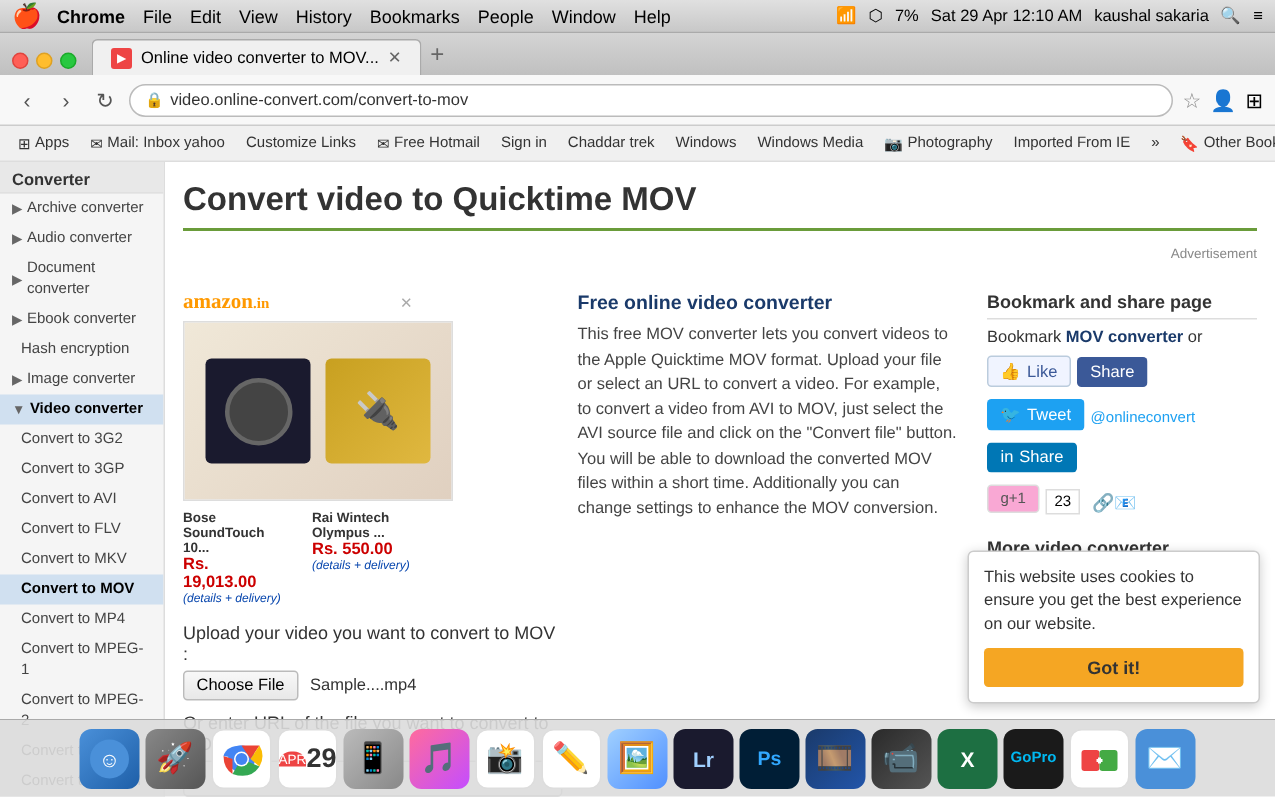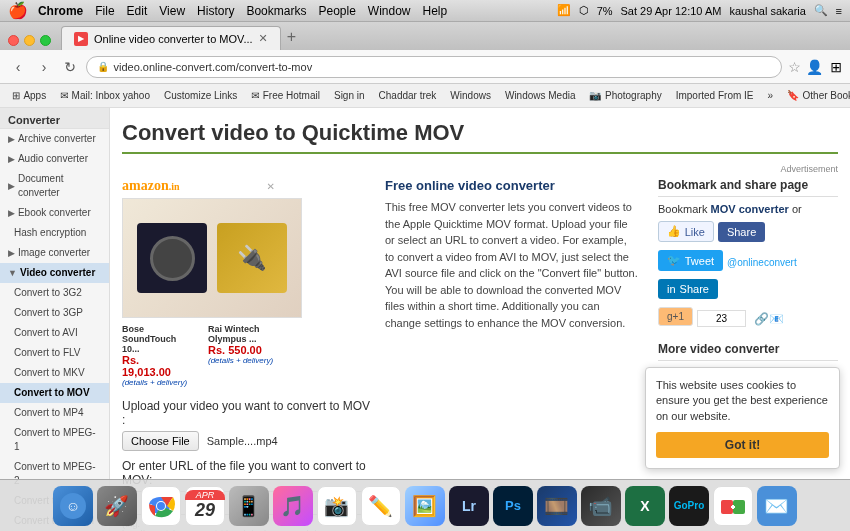--- a/index.html
+++ b/index.html
@@ -263,21 +263,21 @@
       font-size: 11px;
       border-radius: 3px;
       cursor: pointer;
       margin-bottom: 4px;
       border: 1px solid transparent;
     }
     .fb-btn { background: #3b5998; color: white; }
     .fb-like { background: #f0f4ff; border: 1px solid #bcd; color: #3b5998; }
     .tw-btn { background: #1da1f2; color: white; }
     .li-btn { background: #0077b5; color: white; }
-    .gplus-btn { background: #fdba74; border: 1px solid #ddd; color: #555; font-size: 10px; }
+    .gplus-btn { background: #f9a8d4; border: 1px solid #ddd; color: #555; font-size: 10px; }
 
     .social-row { display: flex; gap: 4px; align-items: center; margin-bottom: 4px; }
 
     .more-converters { margin-top: 10px; }
     .more-title { font-size: 12px; font-weight: bold; color: #333; margin-bottom: 6px; border-bottom: 1px solid #ddd; padding-bottom: 4px; }
     .more-list { list-style: none; counter-reset: item; }
     .more-list li { counter-increment: item; font-size: 11px; color: #0645ad; margin-bottom: 3px; cursor: pointer; }
     .more-list li:before { content: counter(item) ". "; color: #333; }
 
     
@@ -495,21 +495,21 @@
       <div class="sidebar-item">Convert to MPEG-2</div>
       <div class="sidebar-item">Convert to OGG</div>
       <div class="sidebar-item">Convert to WEBM</div>
 
     </div>
 
     <div class="page-content">
       <h1 class="page-title">Convert video to Quicktime MOV</h1>
 
 
-      <div style="font-size:9px;color:#888;text-align:right;margin-bottom:4px;">Advertisement</div>
+      <div style="font-size:9px;color:#888;text-align:right;margin-bottom:20px;">Advertisement</div>
 
       <div class="two-col">
 
         <div style="flex:1;">
 
           <div class="ad-block">
             <div class="ad-header">
               <span style="font-size:14px;font-weight:bold;color:#f90;font-family:serif;">amazon<span style="color:#f90;font-size:10px;">.in</span></span>
               <span style="color:#aaa;cursor:pointer;">✕</span>
             </div>
@@ -578,21 +578,21 @@
               <span style="font-size:10px;color:#1da1f2;">@onlineconvert</span>
             </div>
             <div class="social-row">
               <button class="social-btn li-btn">
                 <span>in</span>
                 <span>Share</span>
               </button>
             </div>
             <div class="social-row">
               <button class="social-btn gplus-btn">g+1</button>
-              <span style="font-size:10px;border:1px solid #ddd;padding:2px 18px;text-align:right;">23</span>
+              <span style="font-size:10px;border:1px solid #ddd;padding:2px 5px;text-align:right;">23</span>
               <span style="font-size:12px;margin-left:4px;">🔗📧</span>
             </div>
           </div>
 
           <div class="more-converters">
             <div class="more-title">More video converter</div>
             <ol class="more-list">
               <li>3G2 video converter</li>
               <li>Convert video to 3GP</li>
               <li>Online AVI video converter</li>
@@ -625,21 +625,21 @@
         <circle cx="16" cy="16" r="9" fill="#4285f4"></circle>
         <path d="M16 7 Q16 7 28 7 L22 16 Z" fill="#ea4335"></path>
         <path d="M28 7 Q32 14 28 21 L22 16 Z" fill="#fbbc04"></path>
         <path d="M28 21 Q22 30 10 26 L16 16 Z" fill="#34a853"></path>
         <path d="M10 26 Q4 22 4 14 L10 16 Z" fill="#ea4335"></path>
         <path d="M4 14 Q6 7 16 7 L16 16 Z" fill="#4285f4"></path>
         <circle cx="16" cy="16" r="5" fill="white"></circle>
         <circle cx="16" cy="16" r="4" fill="#4285f4"></circle>
       </svg>
   </div>
-  <div class="dock-icon" style="background:white;border:1px solid #ddd;font-size:12px;flex-direction:column;gap:0;font-style:italic;">
+  <div class="dock-icon" style="background:white;border:1px solid #ddd;font-size:12px;flex-direction:row;gap:0;">
     <div style="background:#e44;color:white;width:40px;text-align:center;font-size:9px;border-radius:8px 8px 0 0;">APR</div>
     <div style="font-size:18px;font-weight:bold;color:#333;">29</div>
   </div>
   <div class="dock-icon" style="background:linear-gradient(135deg,#bbb,#888);">📱</div>
   <div class="dock-icon" style="background:linear-gradient(135deg,#ff6b9d,#c44dff);">🎵</div>
   <div class="dock-icon" style="background:white;border:1px solid #ddd;">📸</div>
   <div class="dock-icon" style="background:white;border:1px solid #ddd;">✏️</div>
   <div class="dock-icon" style="background:linear-gradient(135deg,#a0d0ff,#5090ff);">🖼️</div>
   <div class="dock-icon" style="background:#1a1a2e;">
     <span style="color:#a0d0ff;font-weight:bold;font-size:14px;">Lr</span>

